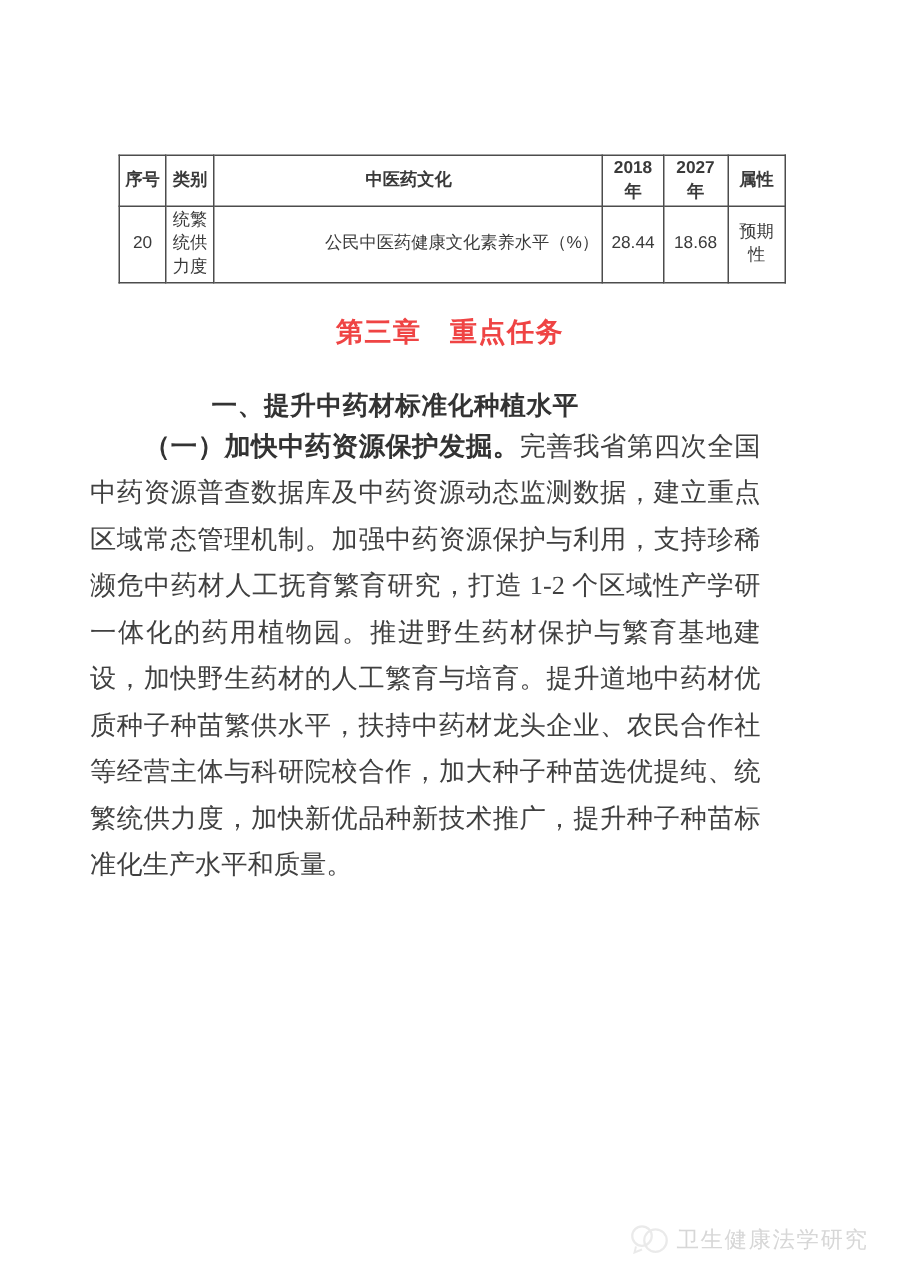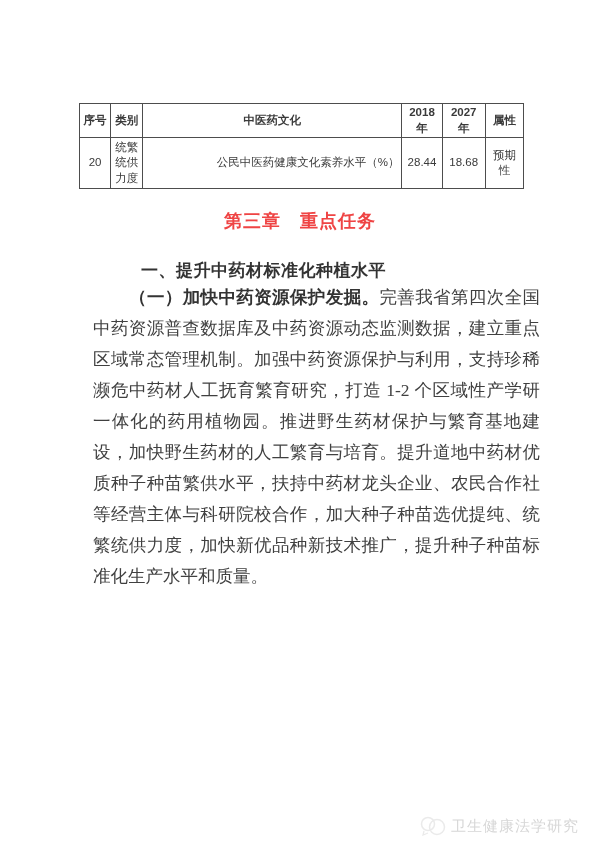--- a/index.html
+++ b/index.html
@@ -49,21 +49,21 @@
   .section-title {
     position:absolute; top:259px; left:113px;
     font-family:"Liberation Sans","DejaVu Sans",sans-serif;
     font-weight:bold; font-size:17px; color:#333333;
     letter-spacing:0.5px;
     margin-left:28px;
   }
 
   
   .body-text {
-    position:absolute; top:282px; left:93px; width:447px;
+    position:absolute; top:282px; left:60px; width:447px;
     font-size:17.5px; line-height:31px;
     text-align:justify; text-justify:inter-ideograph;
     color:#404040;
     font-family:Liberation Serif, serif;
   }
   .body-text p { margin:0; text-indent:36px; }
   .para-lead { font-weight:bold; color:#333333; }
 
   
   .watermark {

